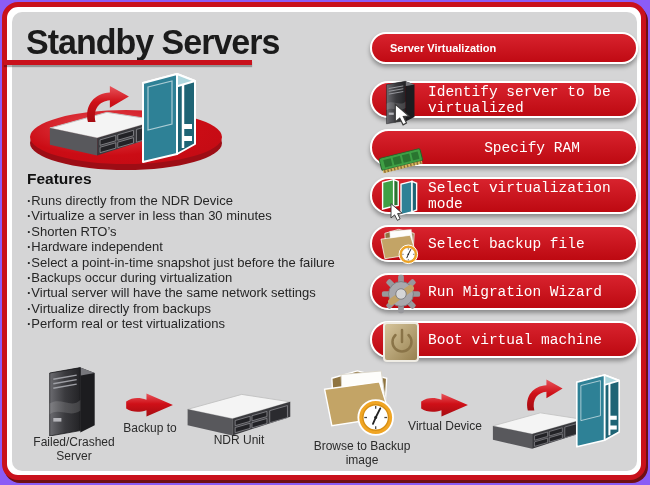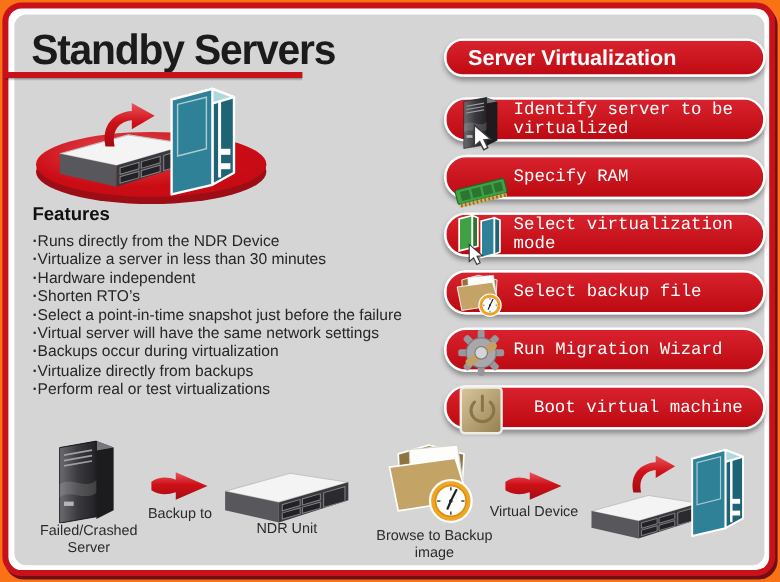--- a/index.html
+++ b/index.html
@@ -1,17 +1,17 @@
 <!DOCTYPE html>
 <html><head>
 <meta charset="utf-8">
 <style>
   html,body{margin:0;padding:0;}
   body{width:650px;height:485px;font-family:"Liberation Sans",sans-serif;background:#ffffff;position:relative;overflow:hidden;}
-  .stage{position:absolute;inset:0;background:#f97316;padding-left:23px;}
+  .stage{position:absolute;inset:0;background:#8b5cf6;padding-left:23px;}
   .frame{position:absolute;left:2px;top:2px;right:4px;bottom:5px;border:5px solid #c9111c;border-radius:16px;background:#ffffff;box-shadow:2px 3px 0 #6f1014;}
   .content{position:absolute;left:12px;top:12px;width:625px;height:459px;background:#d5d5d6;border-radius:10px;}
 
   
   .page-title{position:absolute;left:26px;top:22px;font-size:34px;font-weight:bold;color:#1b1b1b;letter-spacing:-1px;transform:scaleY(1.04);transform-origin:left top;white-space:nowrap;}
   .title-underline{position:absolute;left:4px;top:60px;width:248px;height:5px;background:#c9111c;box-shadow:0 2px 1px rgba(0,0,0,.3);z-index:9;}
 
   
   .hero{position:absolute;left:28px;top:64px;width:235px;height:112px;}
   .disc-shadow{position:absolute;left:2px;top:52px;width:192px;height:54px;border-radius:50%;background:#9d0d15;}
@@ -22,25 +22,25 @@
 
   
   .features{position:absolute;left:27px;top:170px;width:330px;color:#262626;}
   .features h3{margin:0 0 5px 0;font-size:15.5px;font-weight:bold;color:#111;}
   .features ul{margin:0;padding:0;list-style:none;}
   .features li{font-size:13px;line-height:15.4px;white-space:nowrap;}
   .features li::before{content:"\00b7 ";font-weight:bold;}
 
   
   .panel{position:absolute;left:370px;top:32px;width:268px;}
-  .panel-header{box-sizing:border-box;width:100%;height:32px;background:linear-gradient(#d8232e,#c00a13);border:2px solid #fff;border-radius:16px;box-shadow:0 3px 4px rgba(0,0,0,.35);color:#fff;font-size:18px;font-weight:bold;display:flex;align-items:center;padding-left:18px;}
+  .panel-header{box-sizing:border-box;width:100%;height:32px;background:linear-gradient(#d8232e,#c00a13);border:2px solid #fff;border-radius:16px;box-shadow:0 3px 4px rgba(0,0,0,.35);color:#fff;font-size:11px;font-weight:bold;display:flex;align-items:center;padding-left:18px;}
   .step{position:absolute;box-sizing:border-box;left:0;width:100%;height:37px;background:linear-gradient(#d8232e,#bd0911);border:2px solid #fff;border-radius:19px;box-shadow:0 3px 4px rgba(0,0,0,.35);color:#fff;display:flex;align-items:center;}
   .step .label{margin-left:56px;font-size:14.5px;font-family:Liberation Mono, monospace;}
   .step .icon{position:absolute;left:7px;top:-4px;width:44px;height:46px;overflow:visible;}
-  .s0{top:49px;} .s1{top:97px;} .s2{top:145px;} .s3{top:193px;} .s4{top:241px;} .s5{top:289px;justify-content:center;}
+  .s0{top:49px;} .s1{top:97px;justify-content:center;} .s2{top:145px;} .s3{top:193px;} .s4{top:241px;} .s5{top:289px;}
 
   
   .flow{position:absolute;left:20px;top:360px;width:618px;height:112px;color:#2b2b2b;}
   .flow .cap{position:absolute;font-size:12px;line-height:13.5px;text-align:center;}
   .f-tower{position:absolute;left:20px;top:4px;width:68px;height:72px;}
   .f-tower-cap{left:0;top:76px;width:108px;}
   .f-arrow1{position:absolute;left:103px;top:30px;width:54px;height:30px;}
   .f-arrow1-cap{left:96px;top:62px;width:68px;}
   .f-rack{position:absolute;left:162px;top:30px;width:112px;height:48px;}
   .f-rack-cap{left:176px;top:74px;width:86px;}
@@ -193,25 +193,25 @@
     <svg class="hero-tower" viewBox="0 0 76 98">
         <use href="#towerTeal"></use>
       </svg>
   </div>
 
   <div class="features">
     <h3>Features</h3>
     <ul>
       <li>Runs directly from the NDR Device</li>
       <li>Virtualize a server in less than 30 minutes</li>
+      <li>Shorten RTO’s</li>
       <li>Hardware independent</li>
-      <li>Shorten RTO’s</li>
       <li>Select a point-in-time snapshot just before the failure</li>
+      <li>Backups occur during virtualization</li>
       <li>Virtual server will have the same network settings</li>
-      <li>Backups occur during virtualization</li>
       <li>Virtualize directly from backups</li>
       <li>Perform real or test virtualizations</li>
     </ul>
   </div>
 
   <div class="panel">
     <div class="panel-header">
       <span>Server Virtualization</span>
     </div>
 

